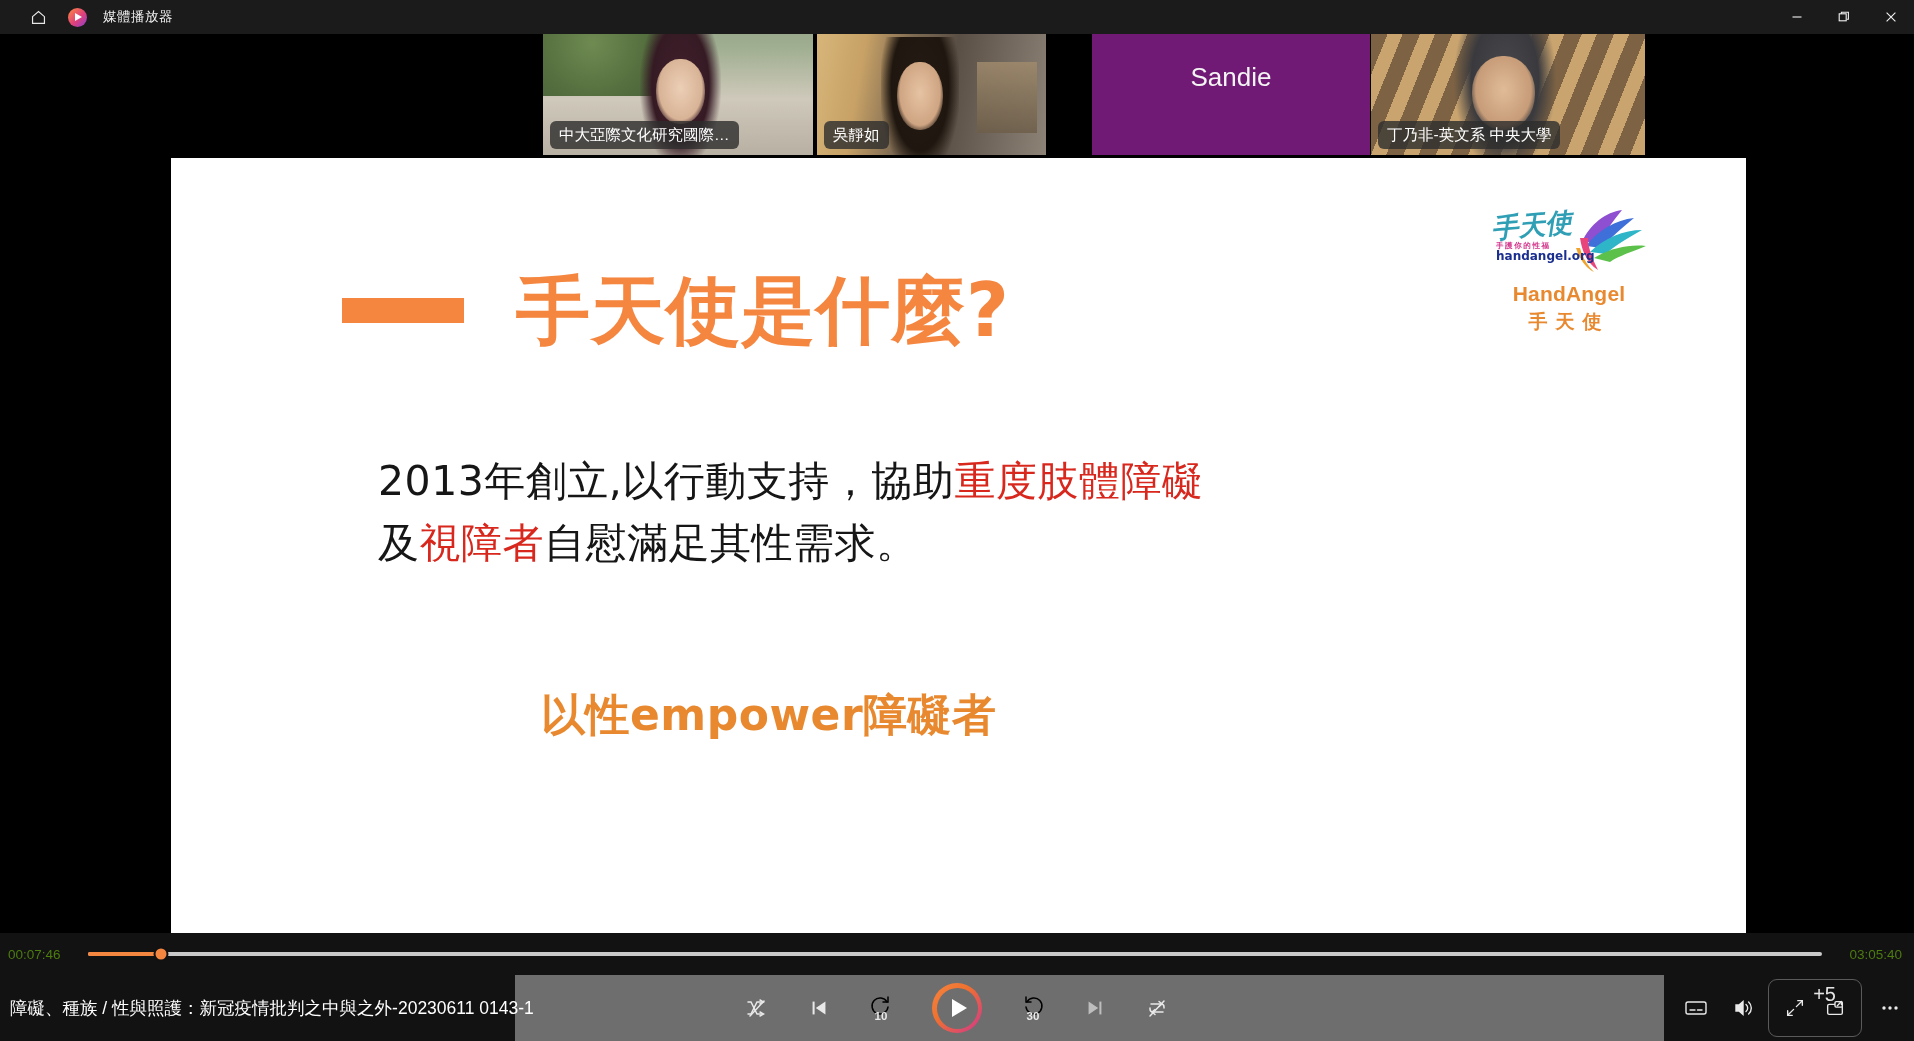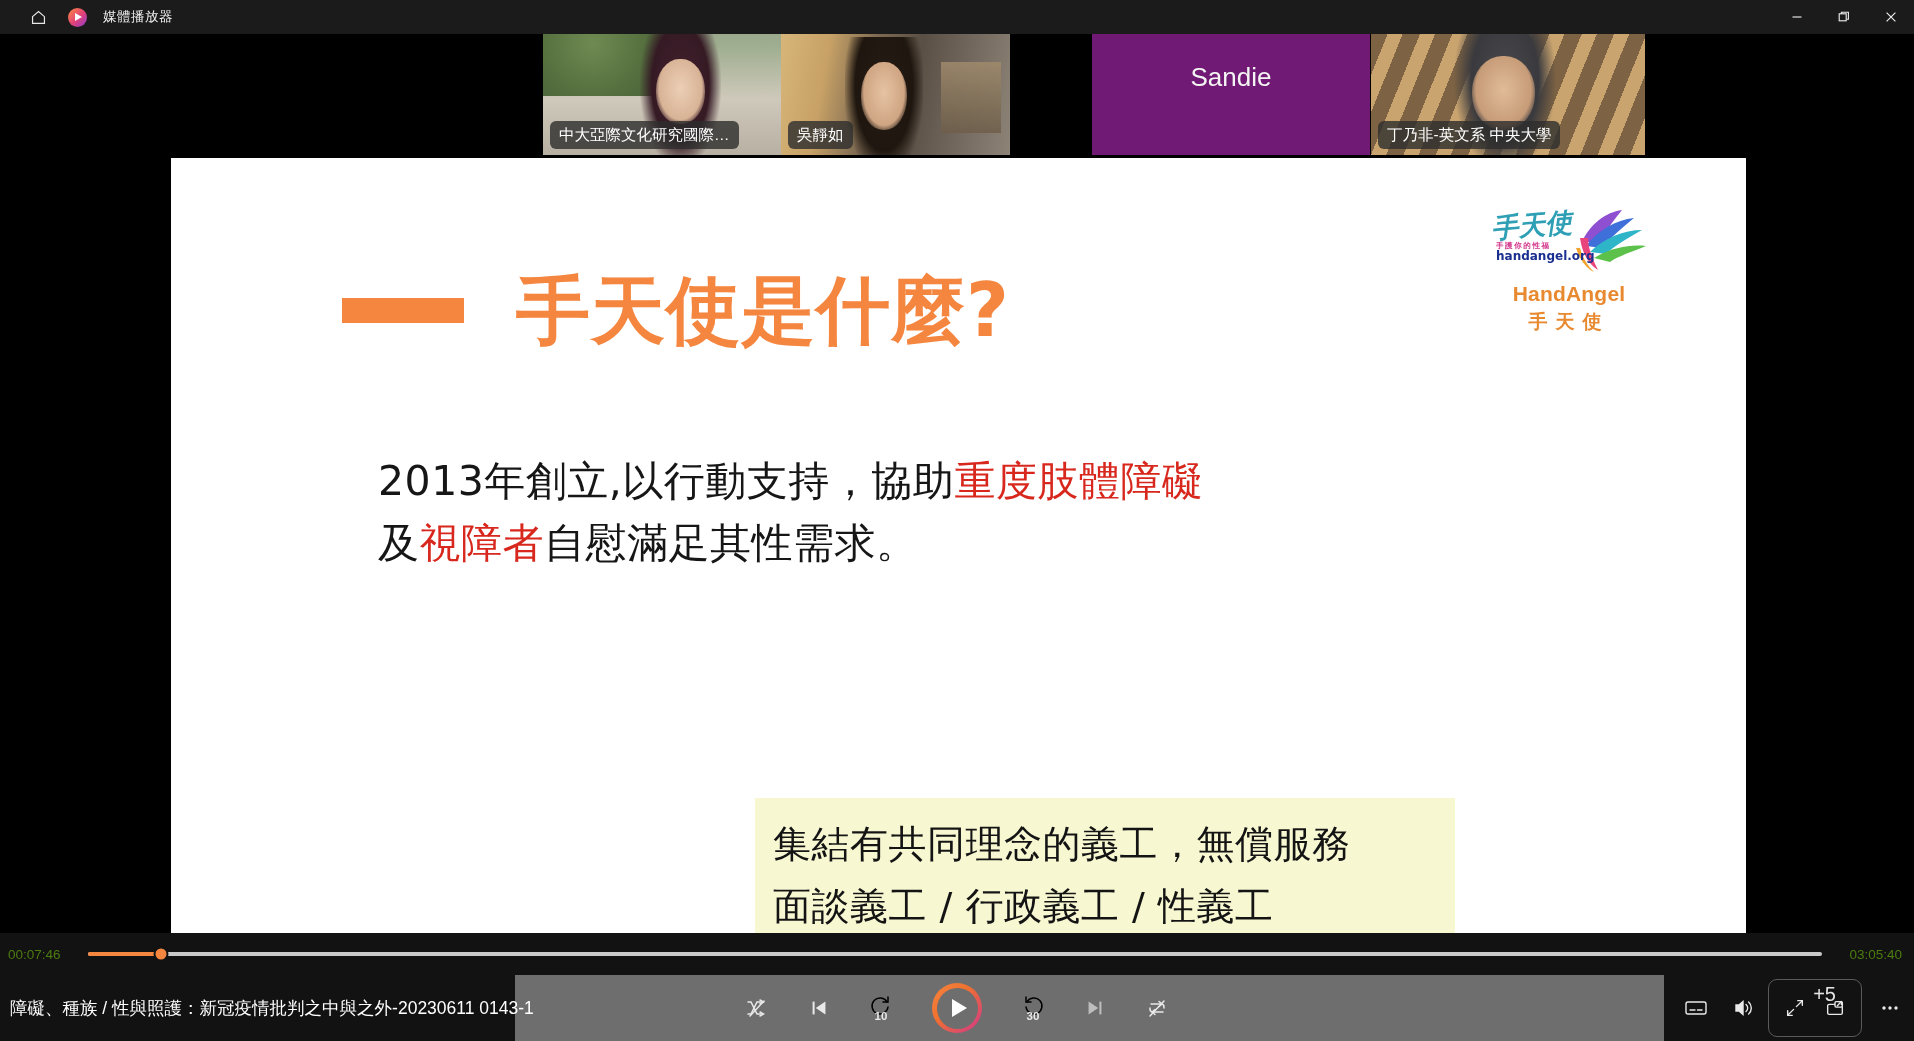--- a/index.html
+++ b/index.html
@@ -249,21 +249,21 @@
 
     <div class="tile" style="left:543px;width:270px">
       <div class="vidbg cam2">
         <div class="green"></div>
           <div class="head"></div>
           <div class="face"></div>
       </div>
       <div class="namechip">中大亞際文化研究國際…</div>
     </div>
 
-    <div class="tile" style="left:781px;width:229px">
+    <div class="tile" style="left:817px;width:229px">
       <div class="vidbg cam3">
         <div class="shelf"></div>
           <div class="head"></div>
           <div class="face"></div>
       </div>
       <div class="namechip">吳靜如</div>
     </div>
 
     <div class="tile nocam" style="left:1092px;width:278px">
       <div class="nm">Sandie</div>
@@ -308,25 +308,22 @@
 
       <div class="body-text">
         <div>
           <span>2013年創立,以行動支持，協助</span><span class="hl">重度肢體障礙</span>
         </div>
         <div>
           <span>及</span><span class="hl">視障者</span><span>自慰滿足其性需求。</span>
         </div>
       </div>
 
-
-      <div class="yellowbox">
-        <div>集結有共同理念的義工，無償服務</div>
-        <div>面談義工 / 行政義工 / 性義工</div>
-      </div>
+      <div class="empower">以性empower障礙者</div>
+
 
     </div>
   </div>
 
   <div class="seekbar-wrap">
     <div class="t-cur">00:07:46</div>
     <div class="track">
       <div class="fill" id="seekFill" style="width: 4.2%;"></div>
       <div class="thumb" id="seekThumb" style="left: 4.2%;"></div>
     </div>

